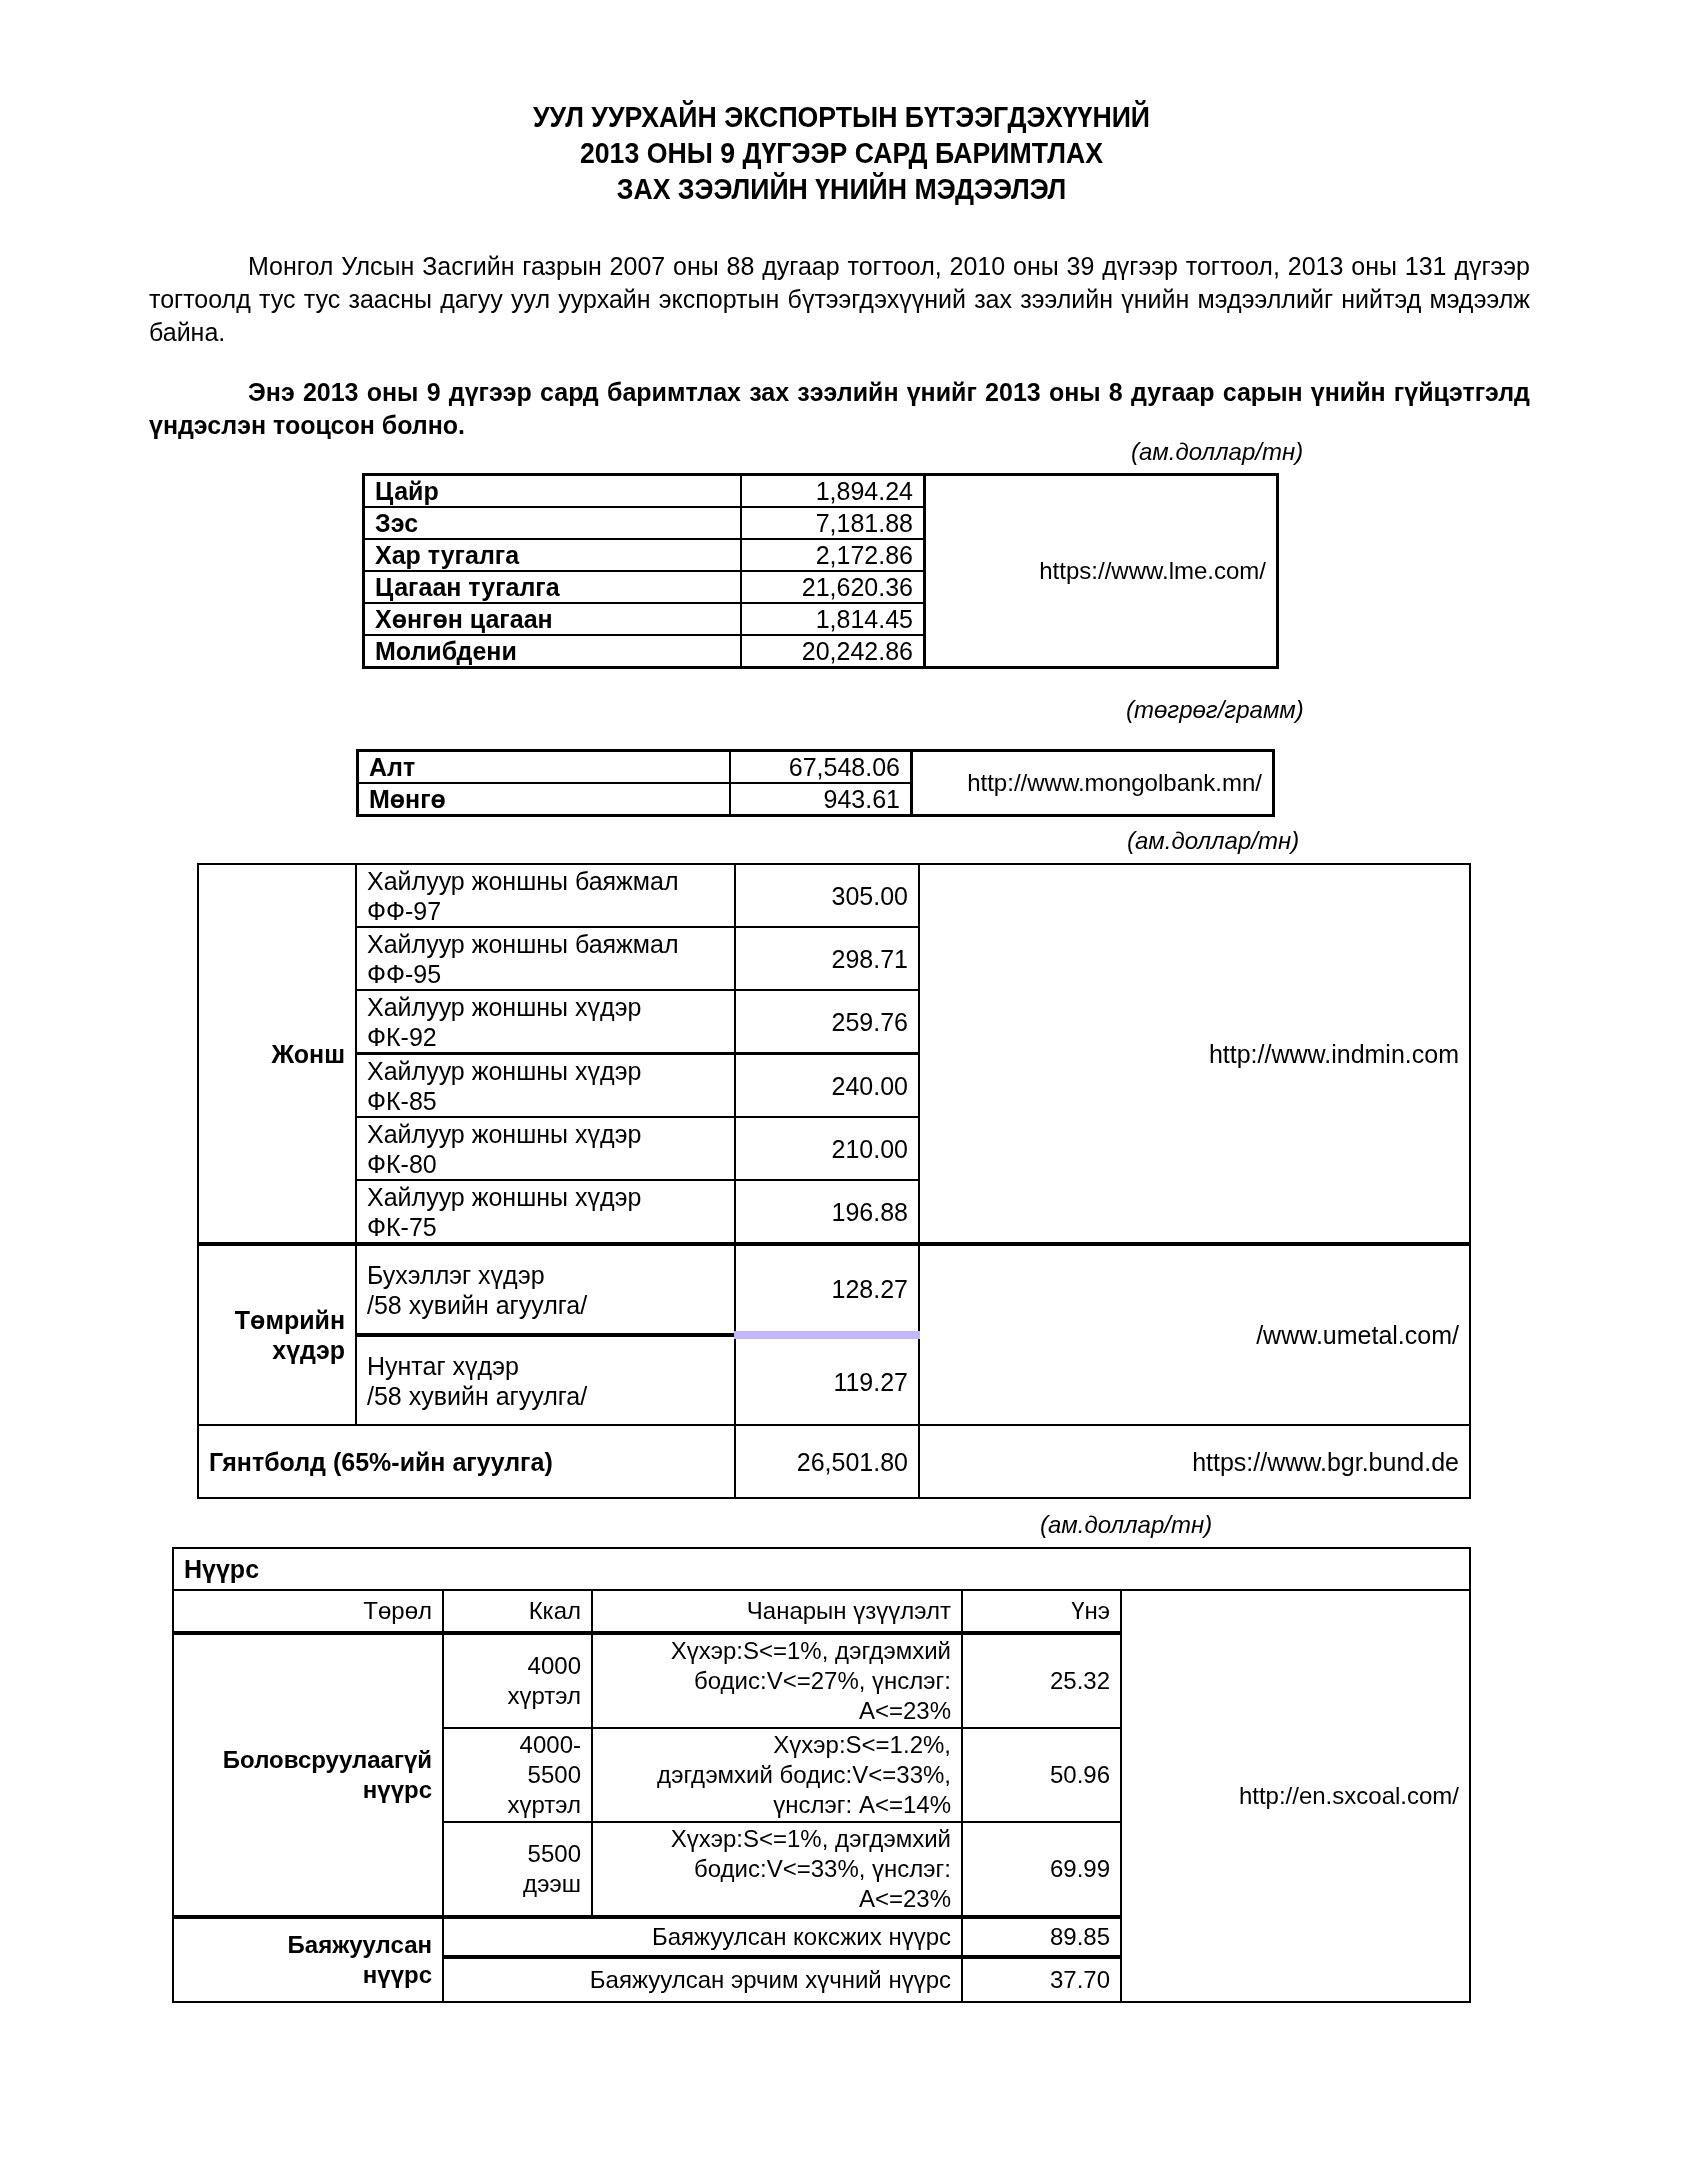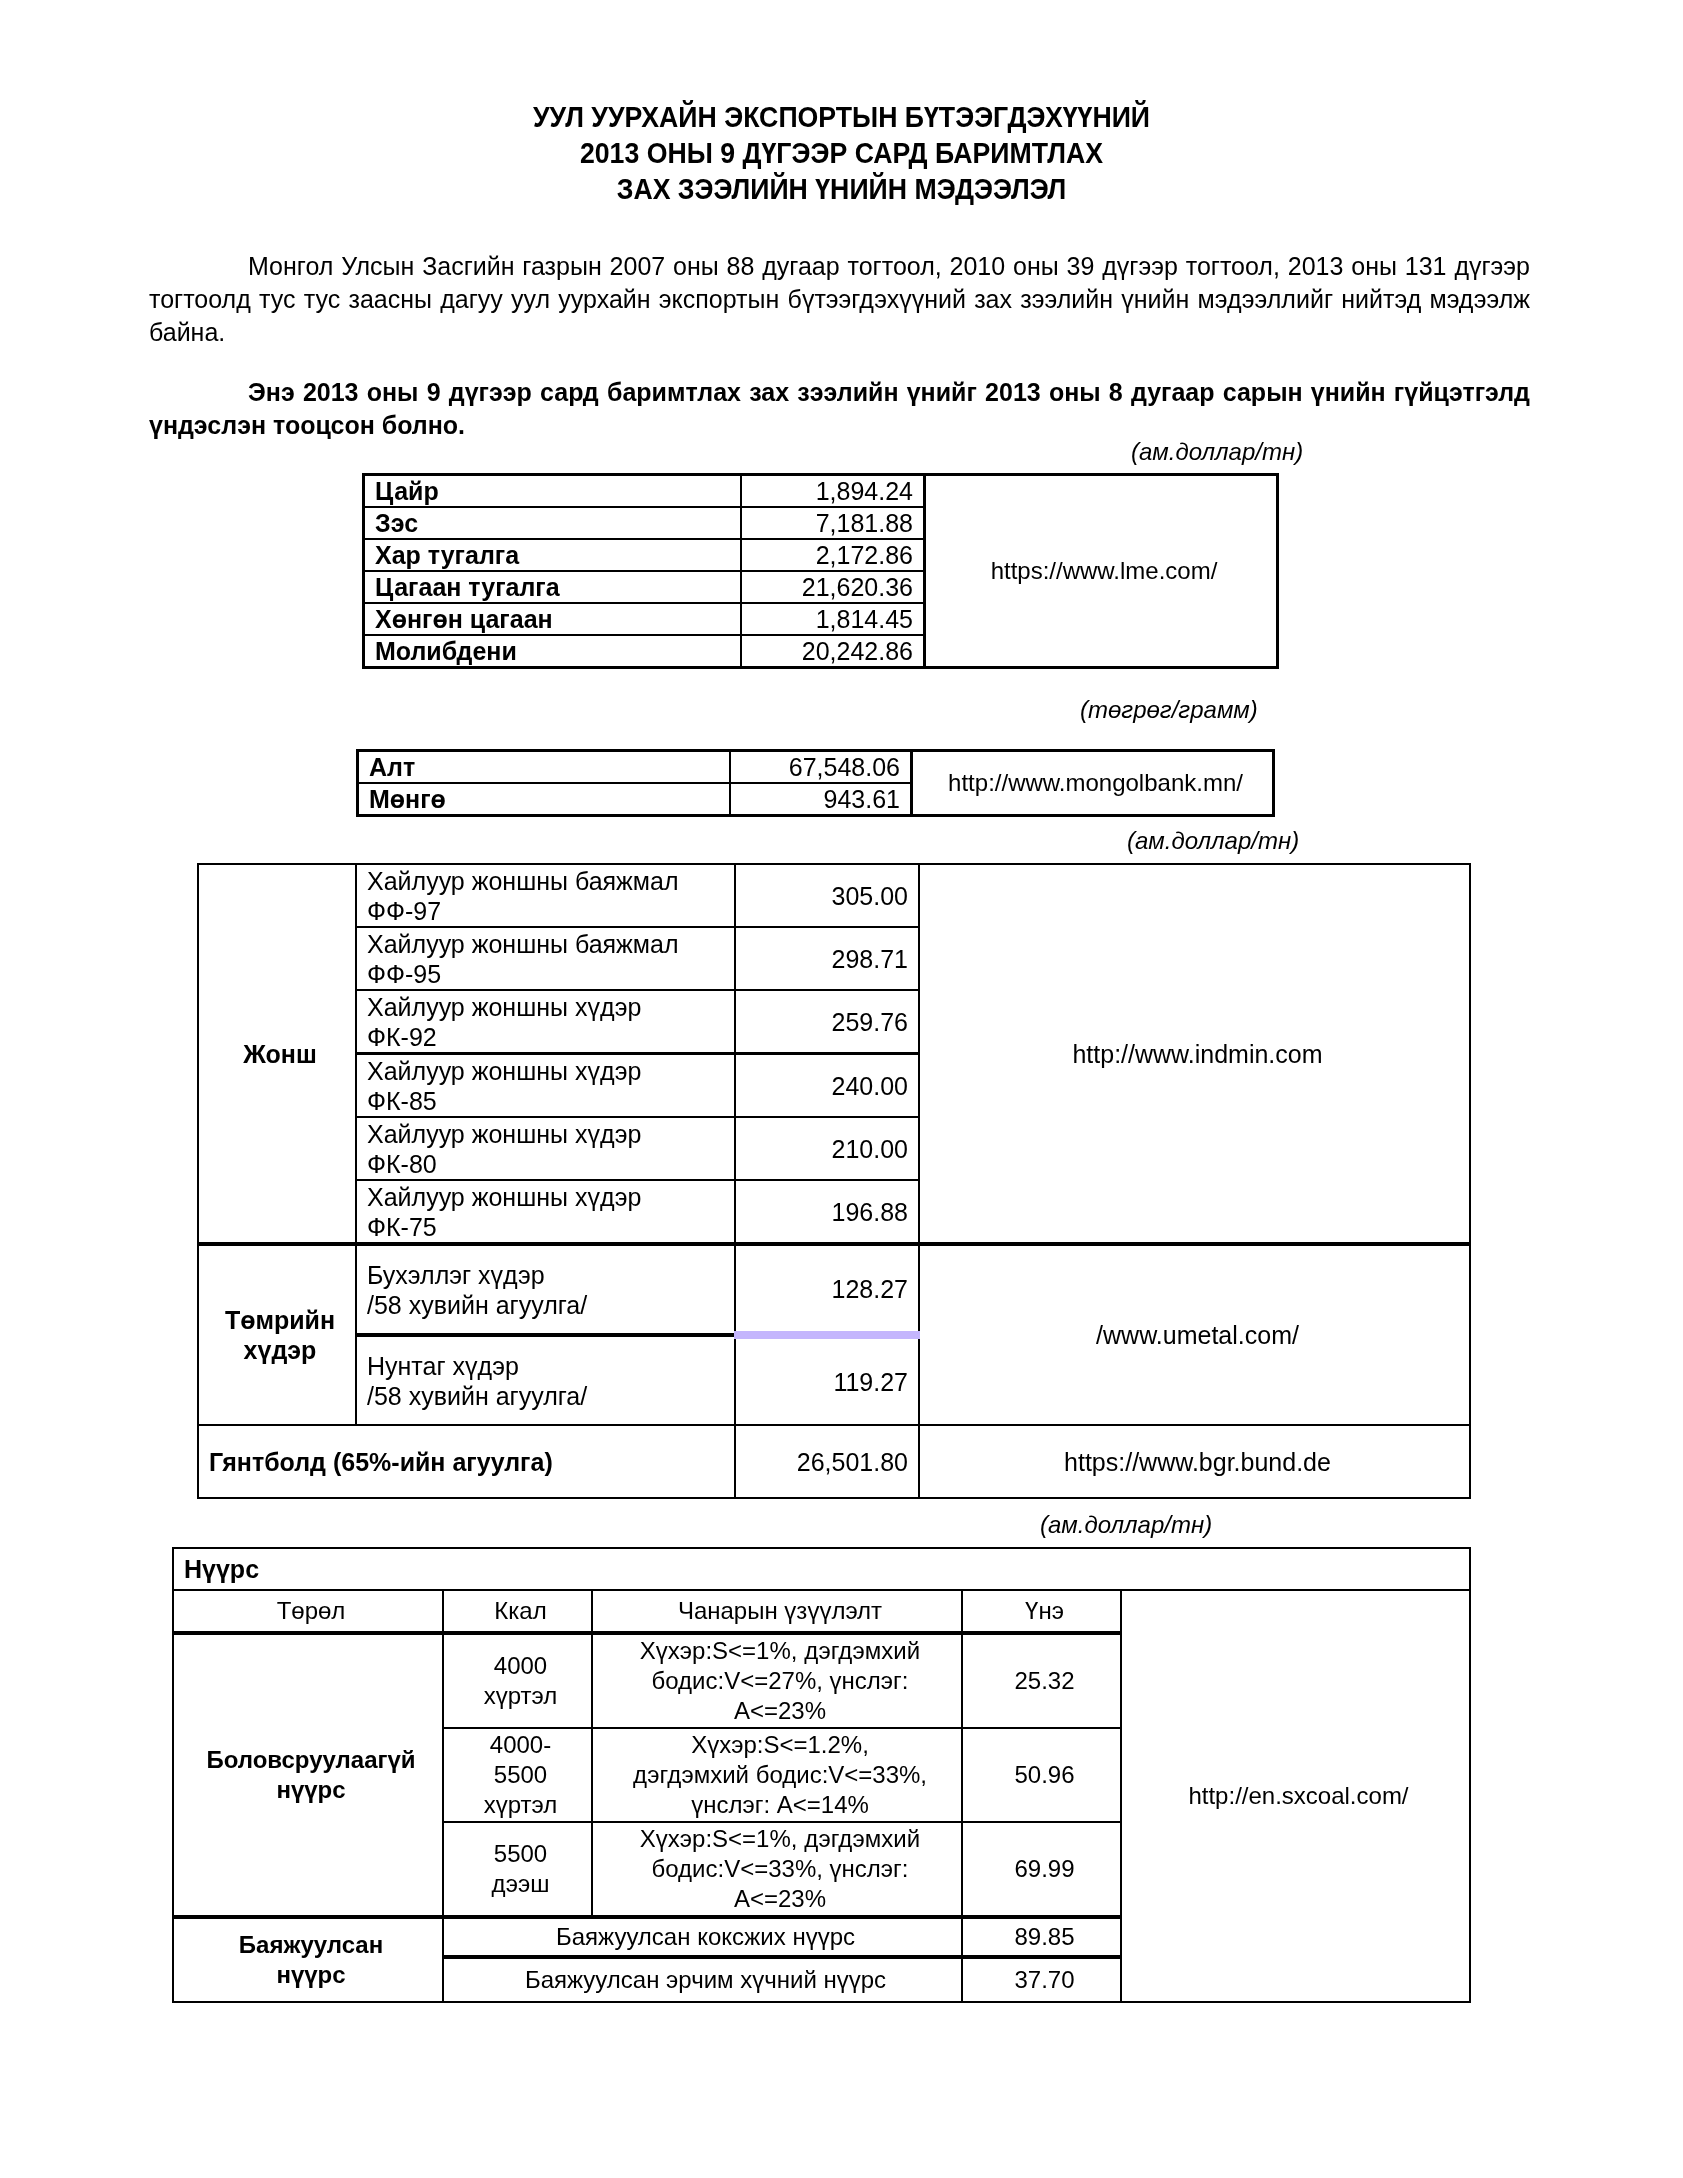--- a/index.html
+++ b/index.html
@@ -6,21 +6,21 @@
   body { width: 1683px; height: 2178px; position: relative; font-family: "Liberation Sans", sans-serif; color: #000; overflow: hidden; }
   .page-title { position: absolute; left: 0; top: 99px; width: 1683px; text-align: center; font-weight: bold; font-size: 29px; line-height: 36px; transform: scaleX(0.92); }
   .para { position: absolute; left: 149px; width: 1381px; font-size: 25px; line-height: 33px; text-align: justify; }
   .para1 { top: 250px; text-indent: 99px; }
   .para2 { top: 376px; text-indent: 99px; font-weight: bold; }
   .unit { position: absolute; font-style: italic; font-size: 24px; }
   table { position: absolute; border-collapse: collapse; font-size: 25px; }
   td { border: 2px solid #000; padding: 0 10px; vertical-align: middle; }
   .b { font-weight: bold; }
   .r { text-align: right; }
-  .c { text-align: center; padding-left: 16px; }
+  .c { text-align: right; padding-left: 16px; }
   .t1 { left: 362px; top: 473px; width: 917px; border: 3px solid #000; }
   .t1 td { height: 30px; line-height: 30px; }
   .t2 { left: 356px; top: 749px; width: 919px; border: 3px solid #000; }
   .t2 td { height: 30px; line-height: 30px; }
   .t3 { left: 197px; top: 863px; width: 1274px; border: 2px solid #000; }
   .t3 td { line-height: 30px; }
   .t3 .jrow td { height: 61px; }
   .t3 .frow td { height: 85px; }
   .t3 .grow td { height: 71px; }
   .t4 { left: 172px; top: 1547px; width: 1299px; border: 2px solid #8b5cf6; font-size: 24px; }
@@ -72,21 +72,21 @@
     <td class="b">Хөнгөн цагаан</td>
     <td class="r">1,814.45</td>
   </tr>
   <tr>
     <td class="b">Молибдени</td>
     <td class="r">20,242.86</td>
   </tr>
 </tbody>
   </table>
 
-<div class="unit" style="left:1080px; top:696px;">(төгрөг/грамм)</div>
+<div class="unit" style="left:1126px; top:696px;">(төгрөг/грамм)</div>
 <table class="t2">
   <colgroup>
       <col style="width:372px">
       <col style="width:182px">
       <col>
     </colgroup>
   <tbody>
       <tr>
     <td class="b">Алт</td>
     <td class="r">67,548.06</td>

